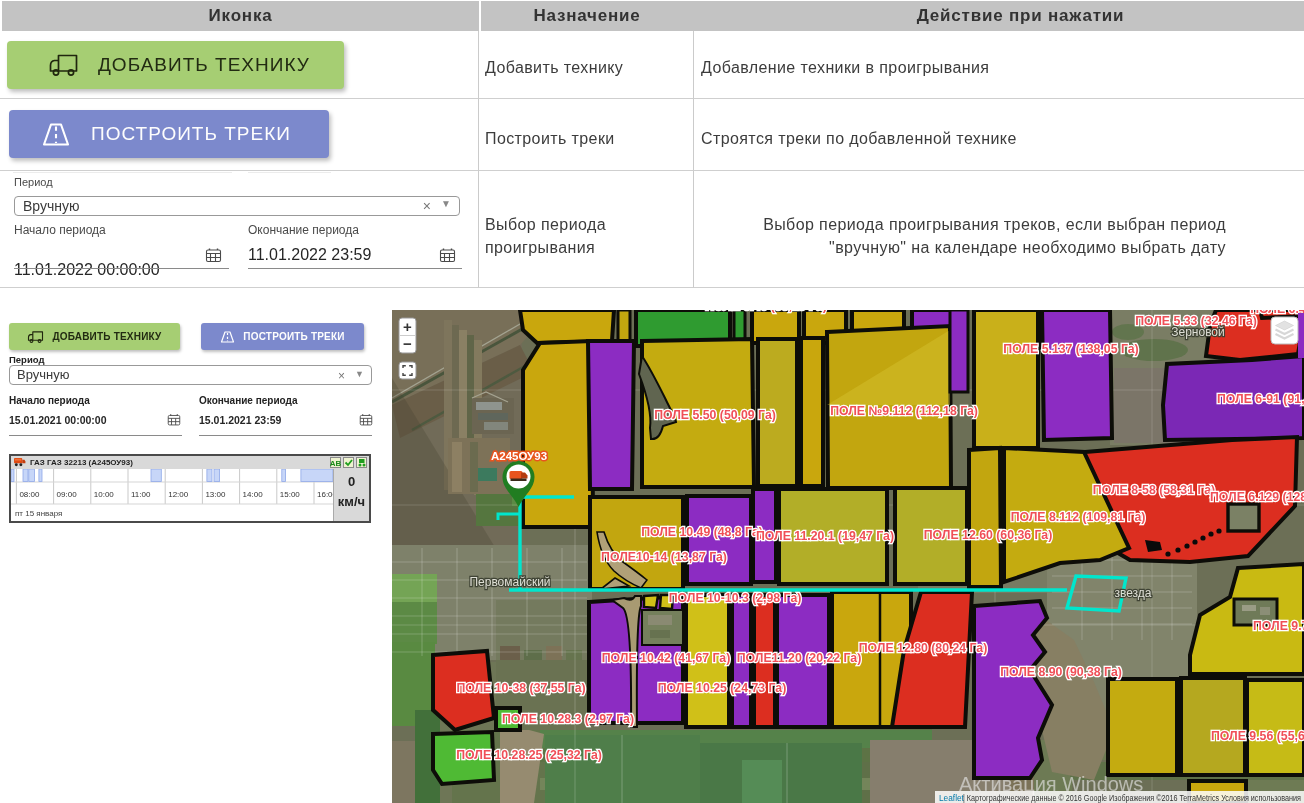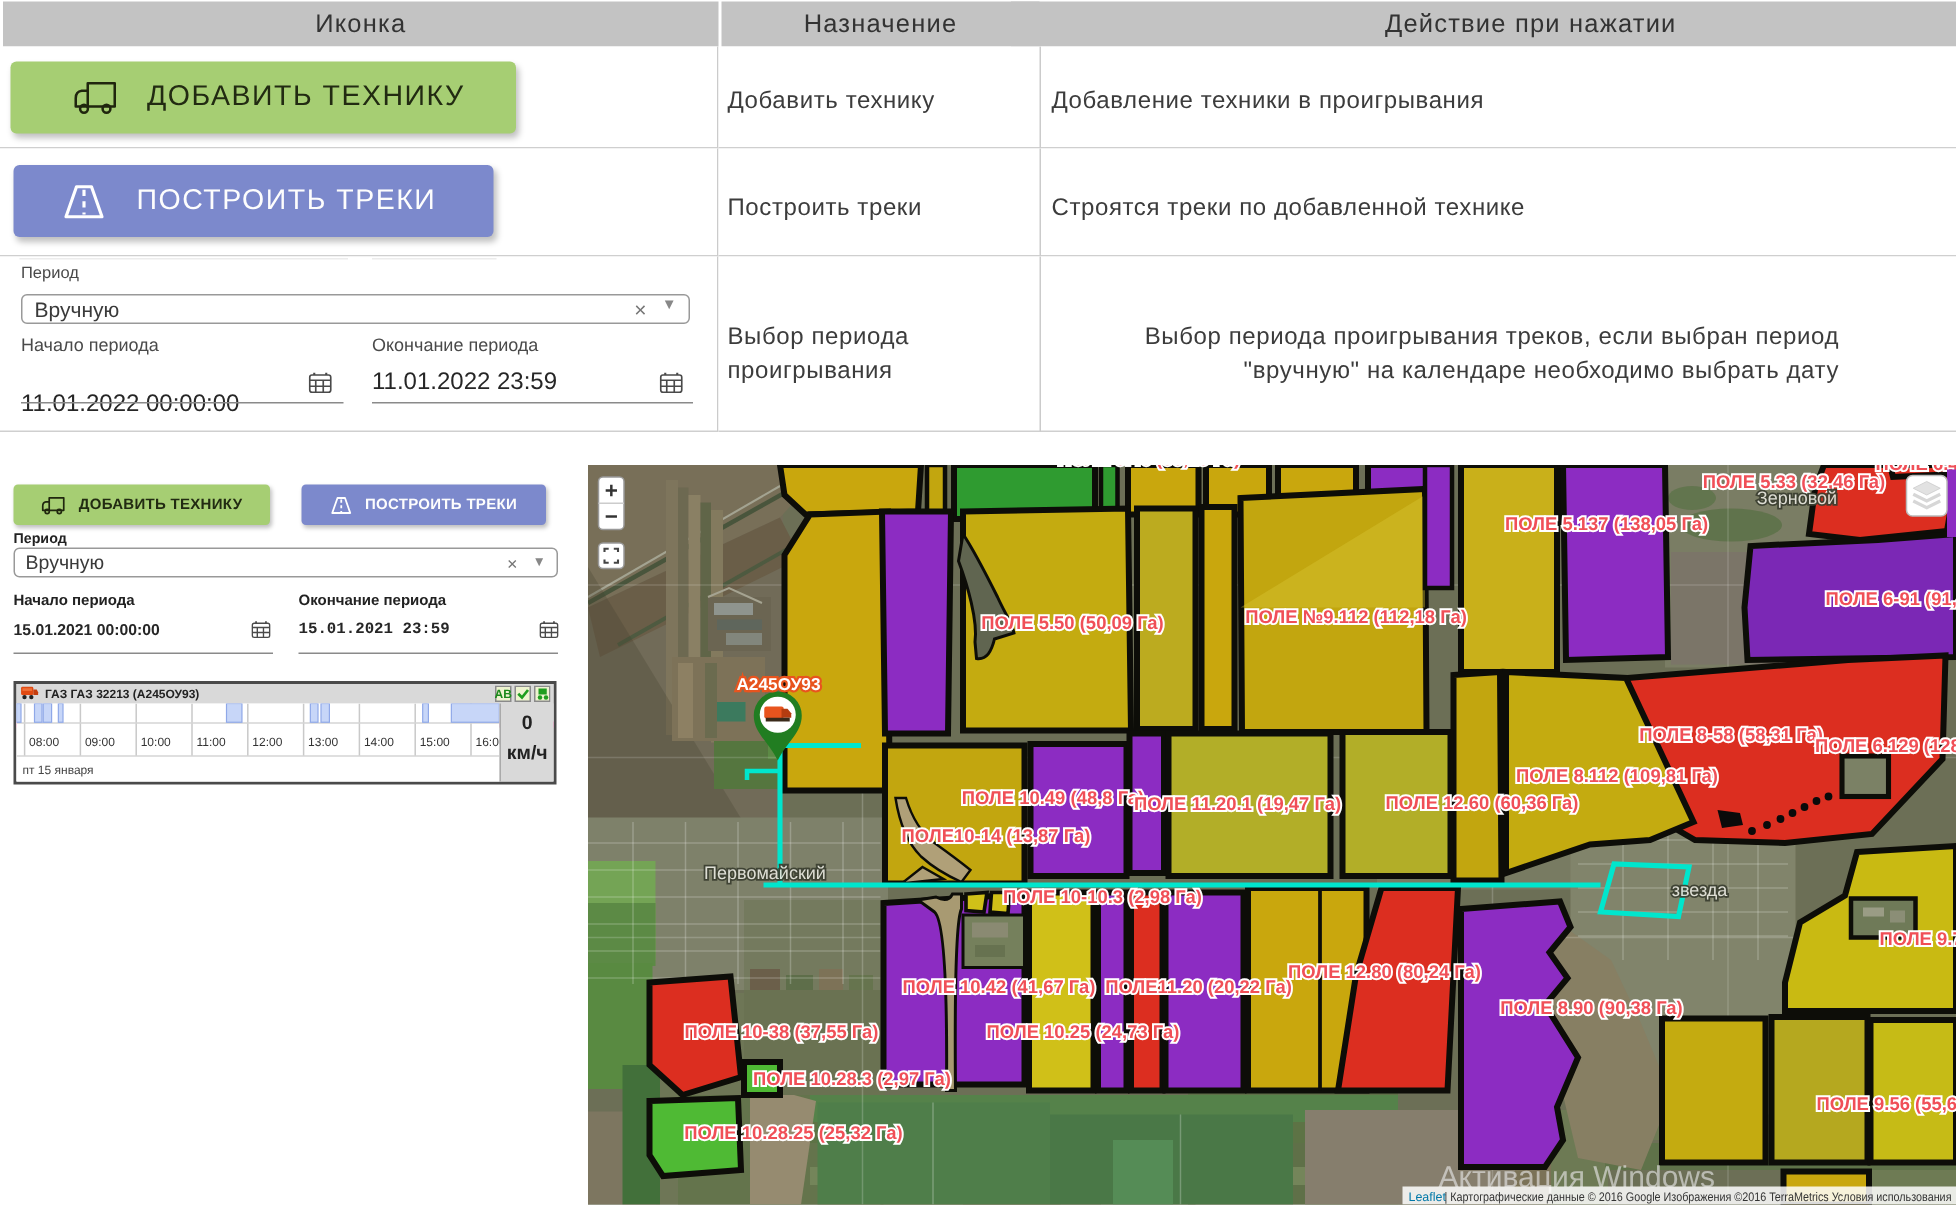--- a/index.html
+++ b/index.html
@@ -1,20 +1,20 @@
 <!DOCTYPE html>
 <html><head>
 <meta charset="utf-8">
 <style>
   * { box-sizing: border-box; margin:0; padding:0; }
   html,body { width:1304px; height:803px; background:#fff; font-family:"Liberation Sans",sans-serif; overflow:hidden; }
   .abs { position:absolute; }
   
   .th { position:absolute; top:1px; height:30px; background:#c3c3c3; color:#333;
-        font-weight:normal; font-size:17px; text-align:center; line-height:30px; letter-spacing:0.8px; }
+        font-weight:bold; font-size:17px; text-align:center; line-height:30px; letter-spacing:0.8px; }
   .cellb { position:absolute; border-right:1px solid #cbcbcb; border-bottom:1px solid #cfcfcf; background:#fff; }
   .ctext { color:#3c3c3c; font-size:16px; line-height:23px; letter-spacing:0.4px; }
   
   .gbtn { position:absolute; left:7px; top:41px; width:337px; height:48px; background:#a6ce73;
           border-radius:4px; box-shadow:2px 3px 4px rgba(0,0,0,0.25); color:#222b12;
           font-size:19px; letter-spacing:1px; display:flex; align-items:center; }
   .bbtn { position:absolute; left:9px; top:110px; width:320px; height:48px; background:#7c89cc;
           border-radius:4px; box-shadow:2px 3px 4px rgba(0,0,0,0.25); color:#fdfdfd;
           font-size:19px; letter-spacing:1px; display:flex; align-items:center; }
   
@@ -135,21 +135,21 @@
 <div class="dt" style="left:9px; top:414px; font-size:10.5px; font-weight:bold;">15.01.2021 00:00:00</div>
 <div class="abs" style="left:167px; top:413px;"><svg width="14" height="14" viewBox="0 0 17 17">
       <g fill="none" stroke="#4a4a4a" stroke-width="1.1">
         <rect x="1.5" y="3" width="14" height="11.5" rx="1.5"></rect>
         <path d="M1.5 6.5 H15.5 M1.5 10.5 H15.5 M5.5 6.5 V14.5 M10.5 6.5 V14.5"></path>
         <path d="M4.5 3 V1.5 M12.5 3 V1.5" stroke-width="1.4"></path>
       </g>
     </svg></div>
 <div class="uline" style="left:9px; top:435px; width:173px;"></div>
 <div class="lbl" style="left:199px; top:395px; font-size:10px; color:#222; font-weight:bold;">Окончание периода</div>
-<div class="dt" style="left:199px; top:414px; font-size:10.5px; font-weight:bold;font-family:Liberation Mono, monospace;">15.01.2021 23:59</div>
+<div class="dt" style="left:199px; top:414px; font-size:10.5px; font-weight:bold;">15.01.2021 23:59</div>
 <div class="abs" style="left:359px; top:413px;"><svg width="14" height="14" viewBox="0 0 17 17">
       <g fill="none" stroke="#4a4a4a" stroke-width="1.1">
         <rect x="1.5" y="3" width="14" height="11.5" rx="1.5"></rect>
         <path d="M1.5 6.5 H15.5 M1.5 10.5 H15.5 M5.5 6.5 V14.5 M10.5 6.5 V14.5"></path>
         <path d="M4.5 3 V1.5 M12.5 3 V1.5" stroke-width="1.4"></path>
       </g>
     </svg></div>
 <div class="uline" style="left:199px; top:435px; width:173px;"></div>
 
 <div class="abs" style="left:9px; top:454px; width:362px; height:69px; border:2px solid #4a4a4a; background:#fff;">

